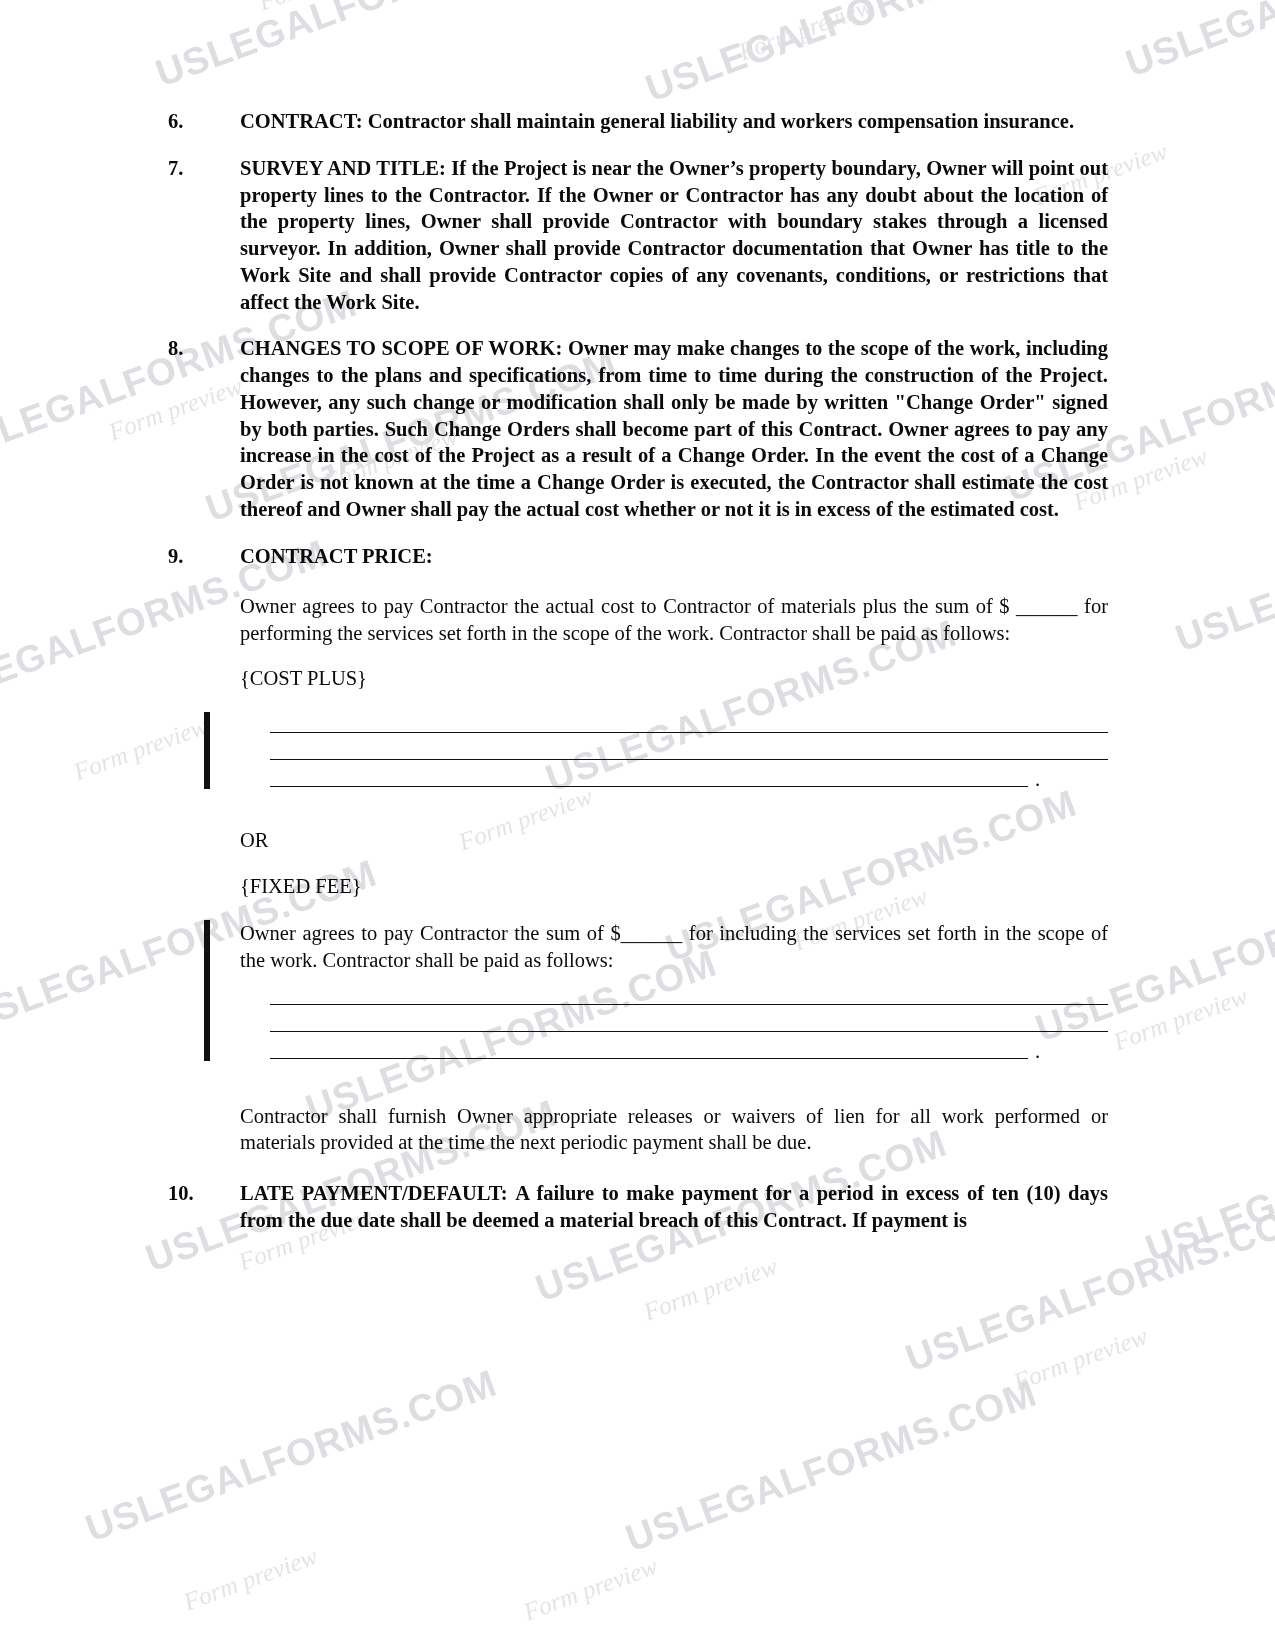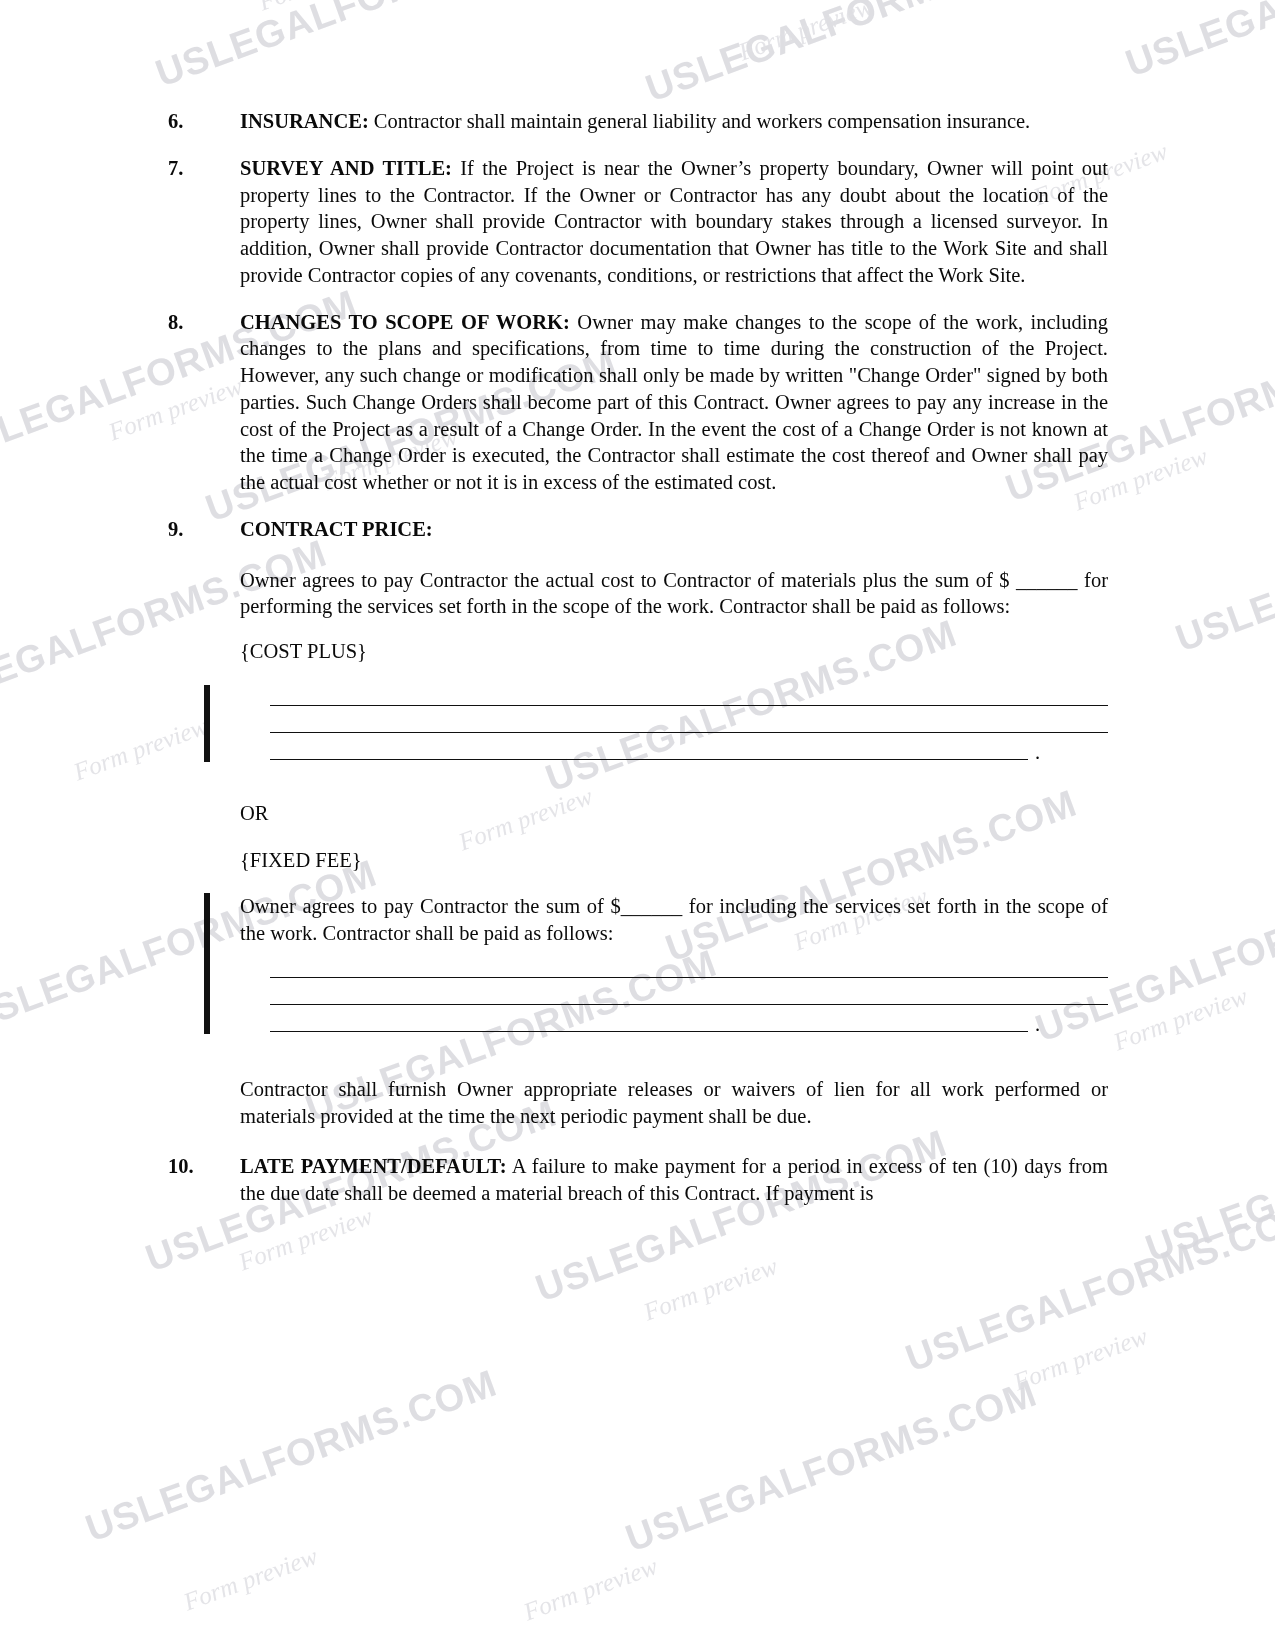--- a/index.html
+++ b/index.html
@@ -81,20 +81,21 @@
     top: 0;
     width: 52px;
     font-weight: bold;
     text-align: left;
   }
   .clause .heading {
     font-weight: bold;
   }
   .clause .body {
     display: inline;
+    font-weight: bold;
   }
 
   .indent {
     padding-left: 72px;
     margin: 0 0 20px 0;
     text-align: justify;
   }
   .indent.tight {
     margin-bottom: 18px;
   }
@@ -182,21 +183,21 @@
   <div class="wm big" style="left:620px; top:1520px; transform: rotate(-20deg);">USLEGALFORMS.COM</div>
   <div class="wm small" style="left:520px; top:1600px; transform: rotate(-20deg);">Form preview</div>
 </div>
 
 <div id="page">
   <div id="content">
 
 
     <div class="clause">
       <span class="num">6.</span>
-      <span class="heading">INSURANCE:</span>
+      <span class="heading">CONTRACT:</span>
       <span class="body">Contractor shall maintain general liability and workers compensation insurance.</span>
     </div>
 
     <div class="clause">
       <span class="num">7.</span>
       <span class="heading">SURVEY AND TITLE:</span>
       <span class="body">If the Project is near the Owner’s property boundary, Owner will point out property lines to the Contractor. If the Owner or Contractor has any doubt about the location of the property lines, Owner shall provide Contractor with boundary stakes through a licensed surveyor. In addition, Owner shall provide Contractor documentation that Owner has title to the Work Site and shall provide Contractor copies of any covenants, conditions, or restrictions that affect the Work Site.</span>
     </div>
 
     <div class="clause">

